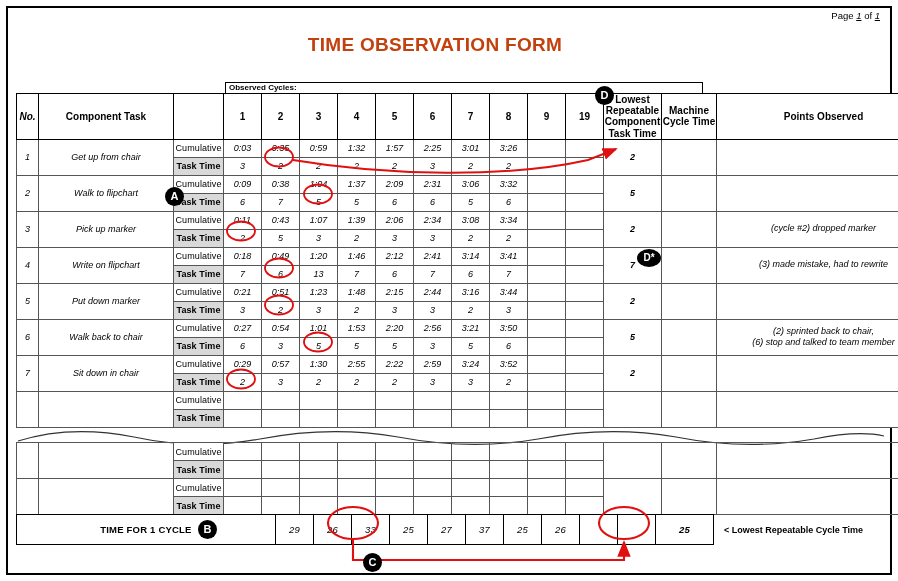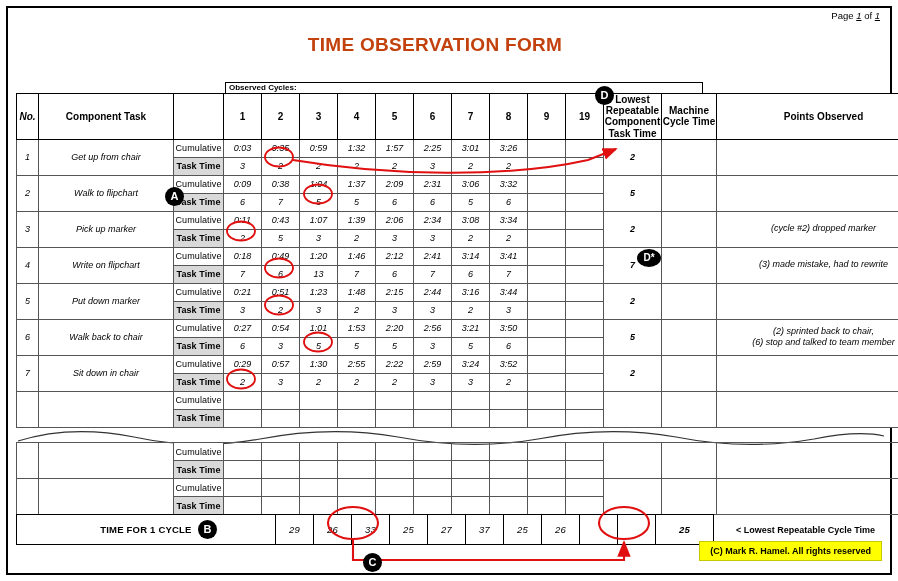--- a/index.html
+++ b/index.html
@@ -226,21 +226,21 @@
     font-size: 9.5px;
     letter-spacing: 0.2px;
     border-right: 1.3px solid #000;
   }
   #totals td.total-lowest { font-weight: bold; }
   #totals td.note {
     text-align: left;
     font-style: normal;
     font-weight: bold;
     font-size: 9px;
-    padding-left: 22px;
+    padding-left: 10px;
     border: none;
   }
 
   
   .bubble {
     position: absolute;
     background: #000;
     color: #fff;
     border-radius: 50%;
     font-size: 11px;
@@ -689,14 +689,13 @@
 
     <path d="M285,152 C380,168 500,170 580,152 L608,141" fill="none" stroke="#e11010" stroke-width="1.9" marker-end="url(#arrowRed)"></path>
 
     <ellipse cx="345" cy="515" rx="25" ry="16" fill="none" stroke="#e11010" stroke-width="2.1"></ellipse>
 
     <ellipse cx="616" cy="515" rx="25" ry="16" fill="none" stroke="#e11010" stroke-width="2.1"></ellipse>
 
     <path d="M345,531 L345,552 L616,552 L616,534" fill="none" stroke="#e11010" stroke-width="2.1" marker-end="url(#arrowRed)"></path>
   </svg>
 
-  <div id="copyright">(C) Mark R. Hamel. All rights reserved</div>
 </div>
 
 </body></html>

